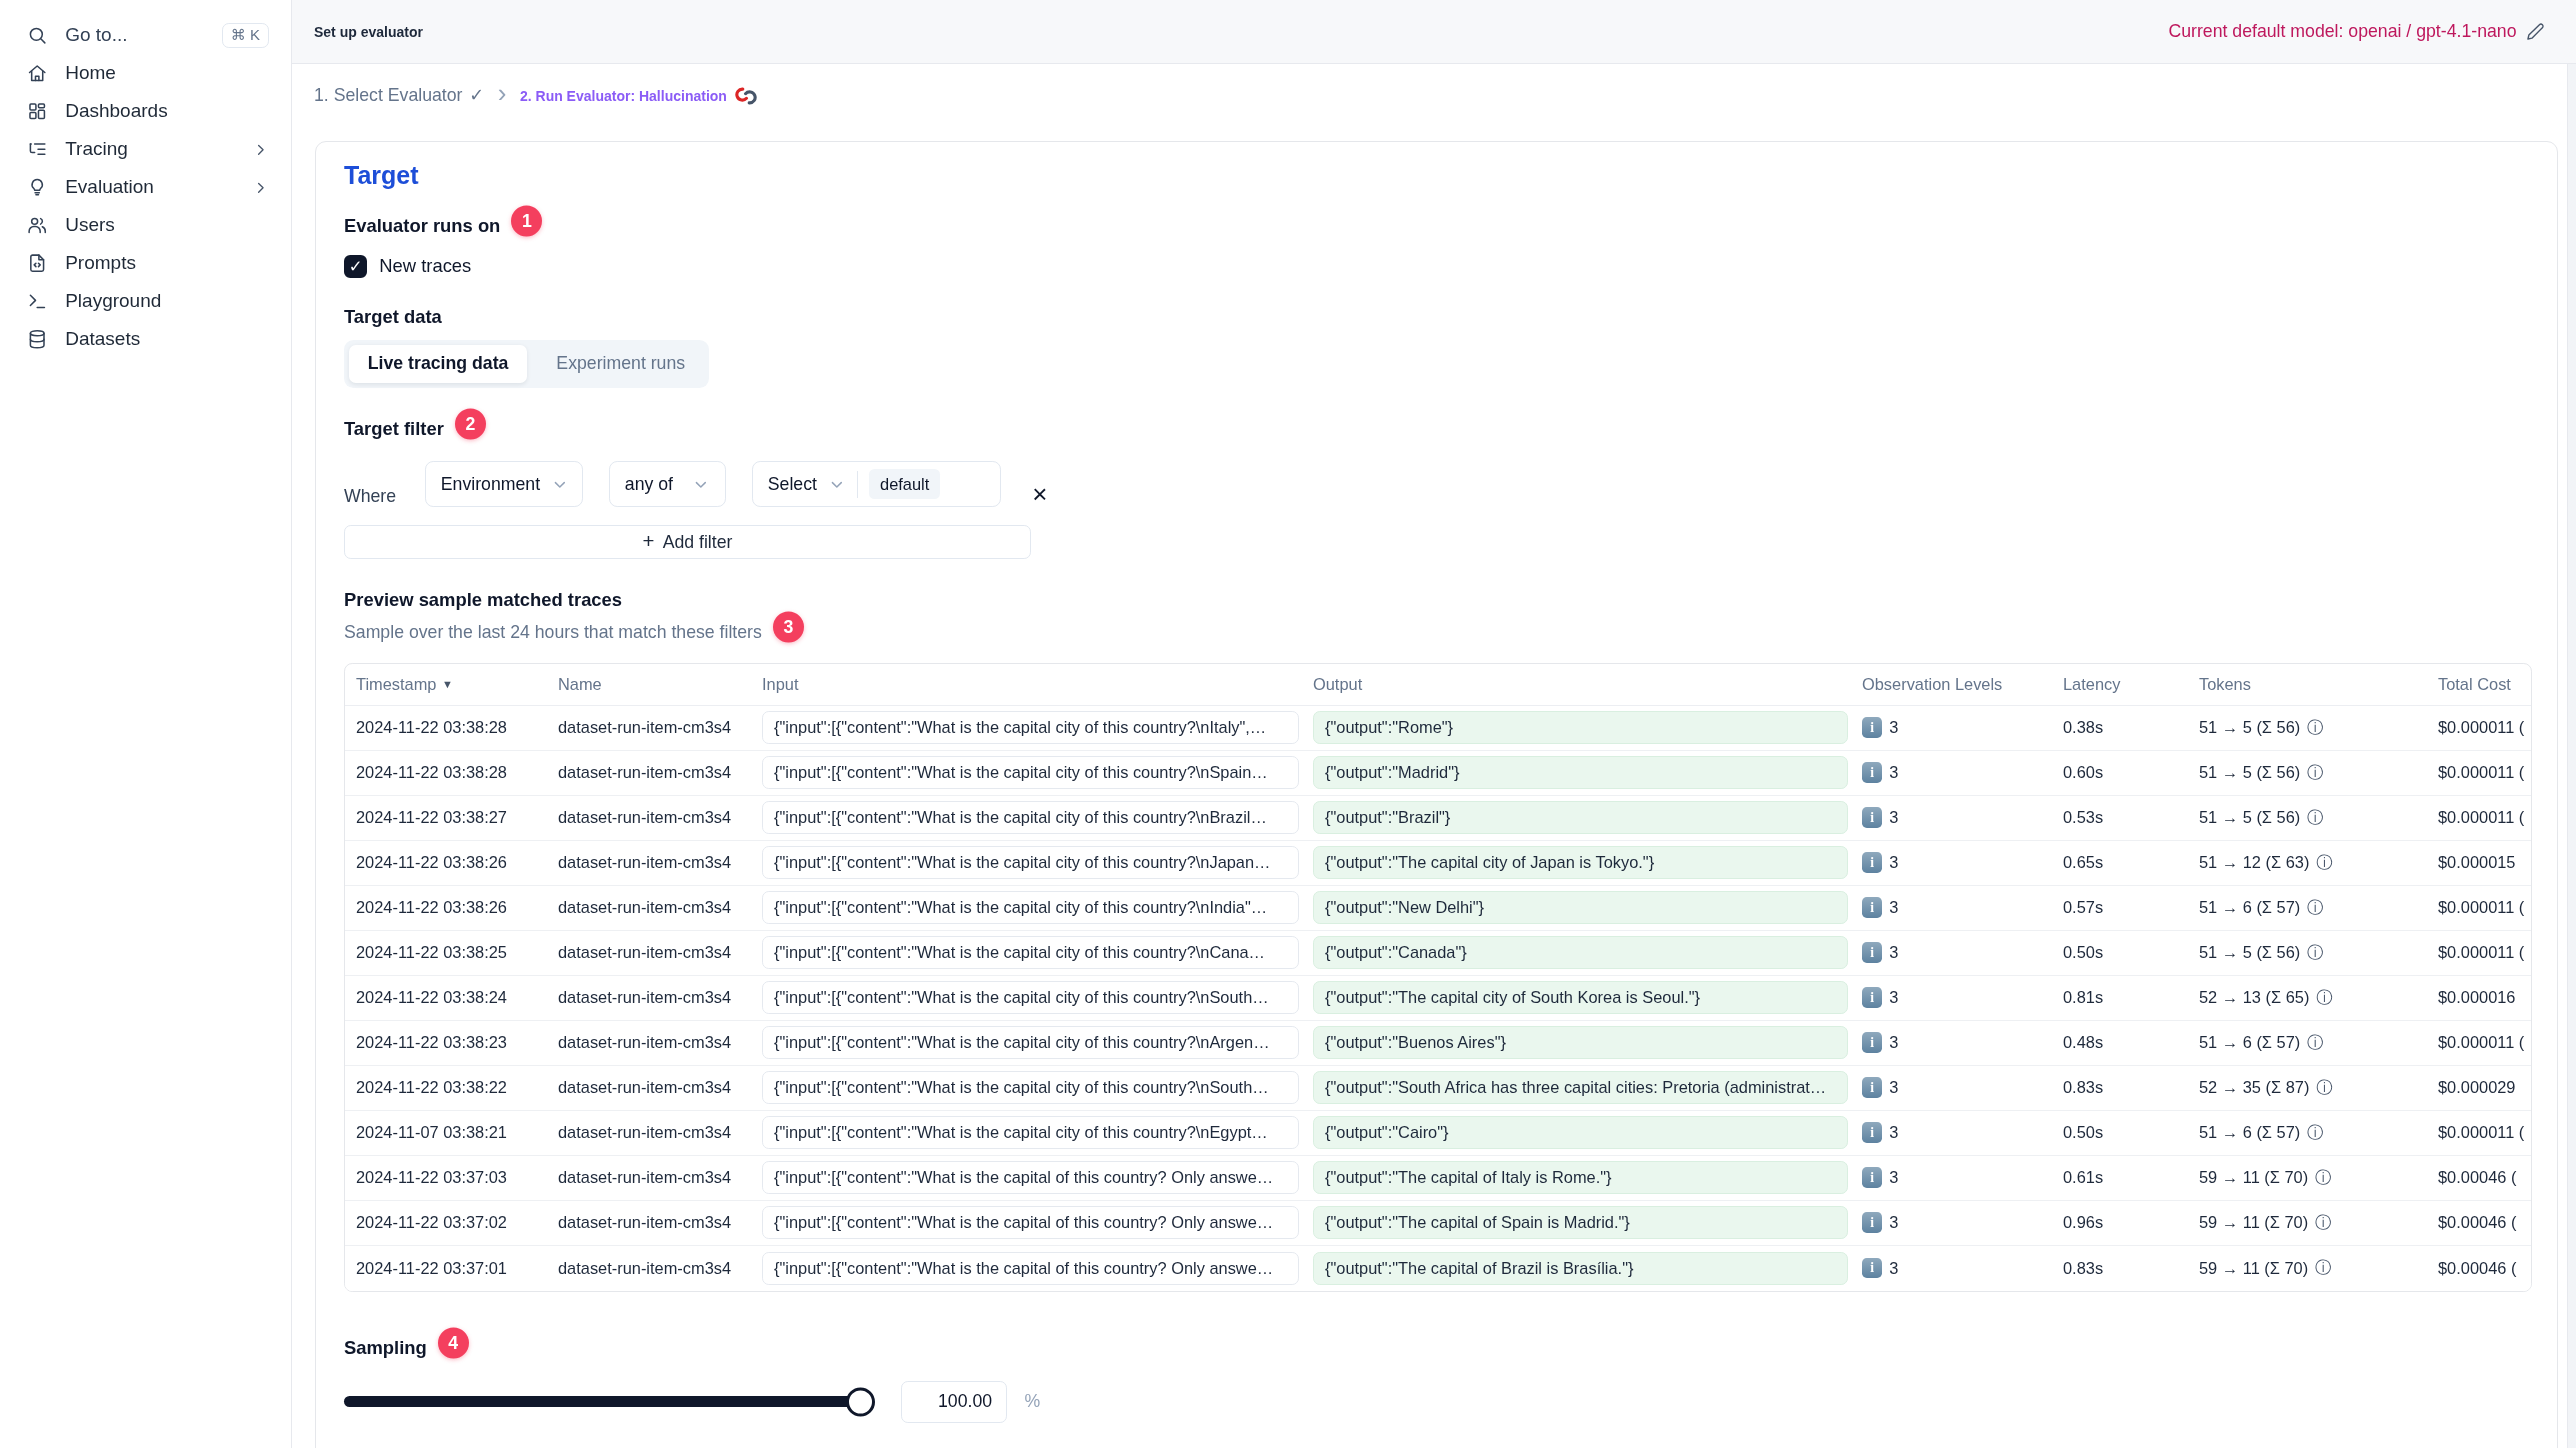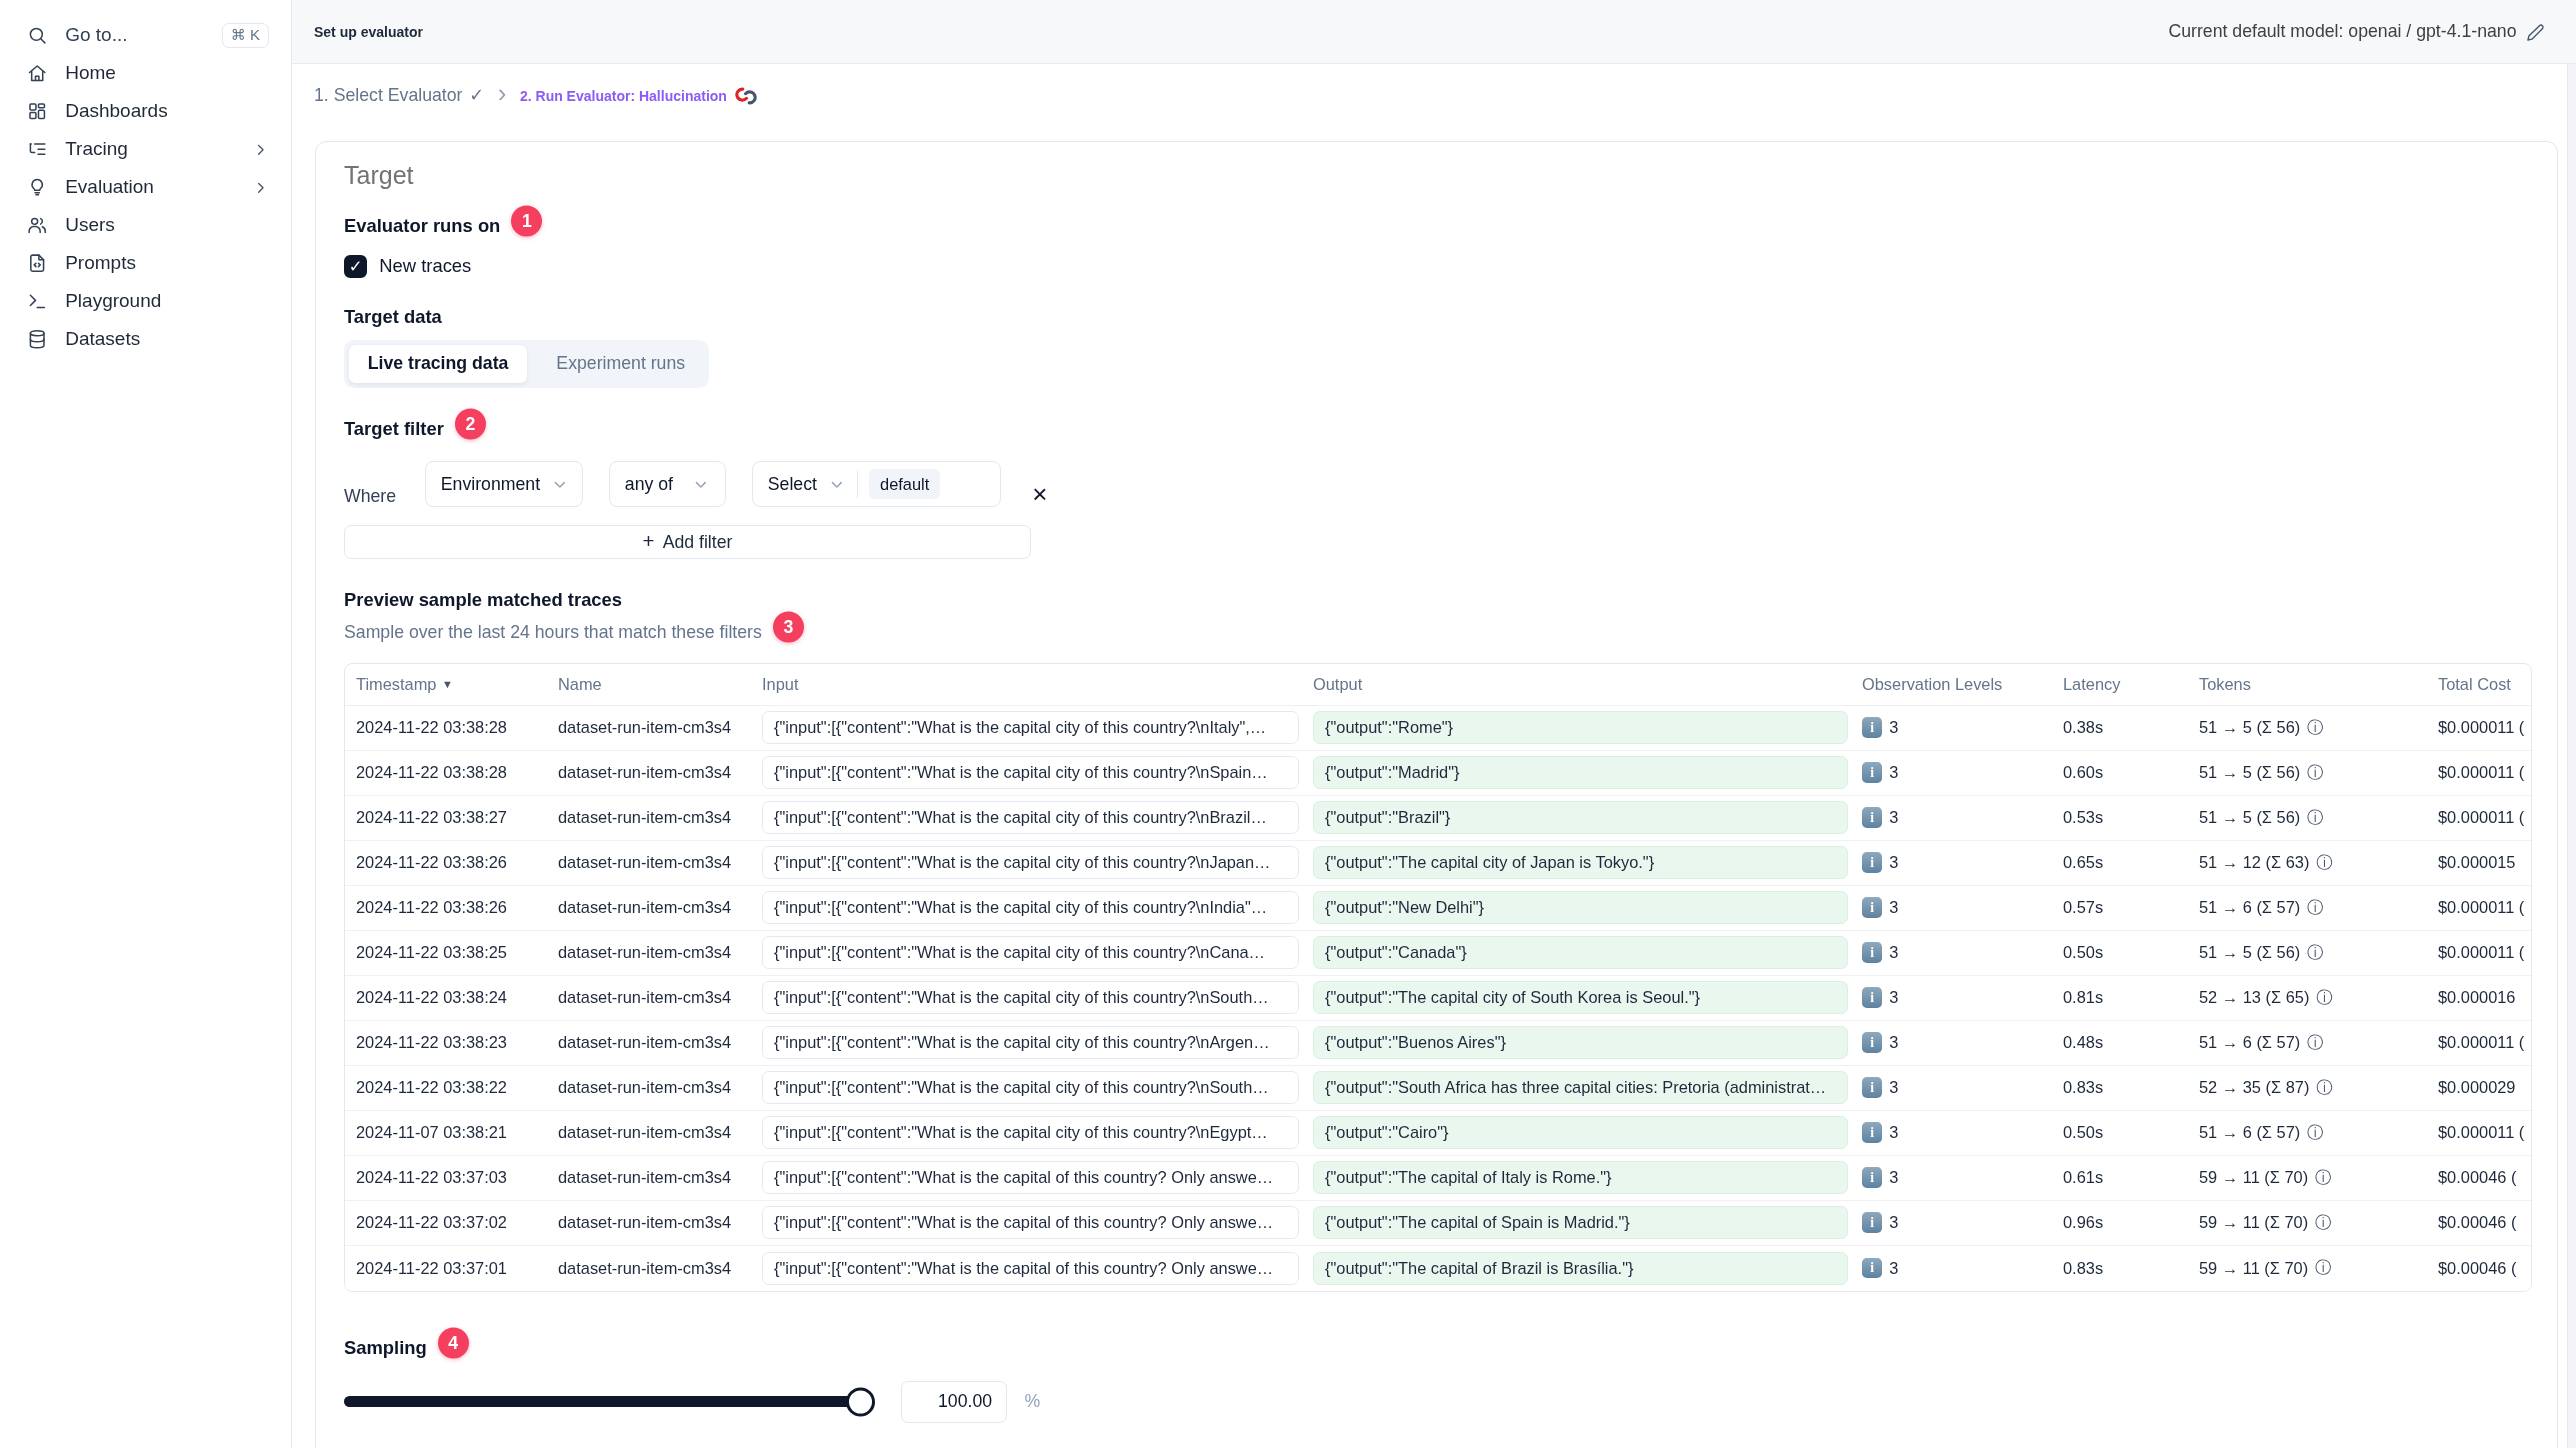--- a/index.html
+++ b/index.html
@@ -16,32 +16,32 @@
   .side-row .chev { width:17.7px; height:17.7px; color:#475569; }
   .kbd { font-size:15px; color:#64748b; border:1.4px solid #e2e8f0; border-radius:6.8px;
     padding:2.7px 8.2px; background:#fff; white-space:nowrap; }
   .goto { color:#334155; }
 
   
   .main { position:absolute; left:292px; top:0; right:0; }
   .topbar { height:64px; background:#f7f8fa; border-bottom:1.4px solid #e7e9ee;
     display:flex; align-items:center; justify-content:space-between; padding:0 31px 0 22px; }
   .topbar h1 { font-size:14px; font-weight:700; color:#1e293b; }
-  .model { display:flex; align-items:flex-end; gap:9.5px; font-size:17.7px; color:#404040; }
+  .model { display:flex; align-items:center; gap:9.5px; font-size:17.7px; color:#be185d; }
   .model .ic { width:19px; height:19px; color:#475569; }
 
   .steps { height:63px; display:flex; align-items:center; padding:0 22px; gap:13.6px; background:#fff; }
   .step1 { font-size:17.7px; color:#64748b; font-weight:500; display:flex; align-items:center; gap:6.8px; }
   .stepsep { font-size:26px; color:#94a3b8; line-height:1; margin-top:-4.1px; }
   .step2 { font-size:14px; color:#8b5cf6; font-weight:700; display:flex; align-items:center; gap:8.2px; }
 
   
   .card { margin:14.3px 17.7px 0 23px; width:2243px; height:1363px; background:#fff;
     border:1.4px solid #e5e7eb; border-radius:11px; padding:19px 27px 0 28px; overflow:hidden; }
-  .card h2 { font-size:25px; font-weight:400; color:#737373; }
+  .card h2 { font-size:25px; font-weight:700; color:#1d4ed8; }
 
   .seclabel { font-size:18.4px; font-weight:700; color:#0f172a; display:flex; align-items:center; }
   .badge { display:inline-flex; align-items:center; justify-content:center; width:31px; height:31px;
     border-radius:50%; background:#f43f5e; color:#fff; font-size:17.7px; font-weight:700;
     margin-left:11px; transform:translateY(-5.5px); box-shadow:0 1.4px 4.1px rgba(244,63,94,.35); }
 
   .cbrow { display:flex; align-items:center; gap:12.3px; height:30px; font-size:18.4px; font-weight:500; color:#0f172a; }
   .cbox { width:23px; height:23px; border-radius:6.1px; border:2px solid #0f172a; background:#fff;
     display:flex; align-items:center; justify-content:center; }
   .cbox.checked { background:#0f172a; color:#fff; font-size:16.4px; font-weight:700; }

